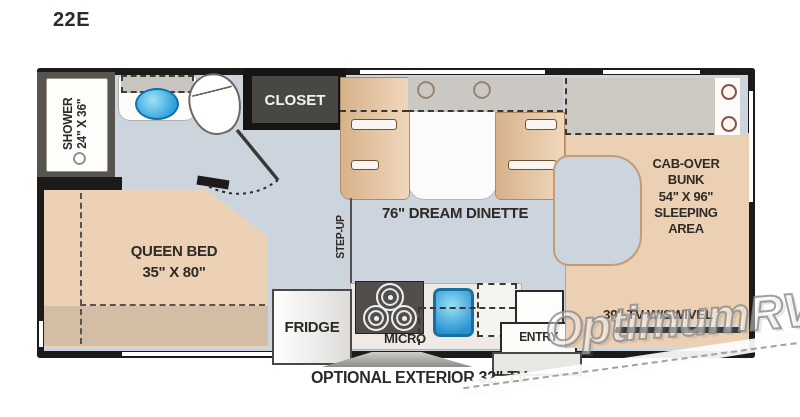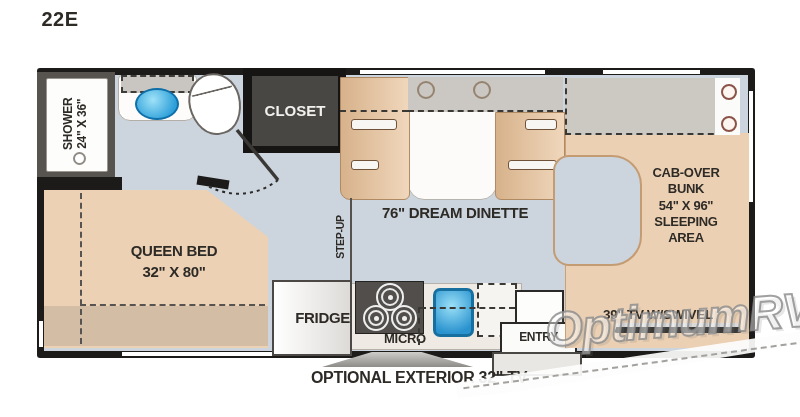--- a/index.html
+++ b/index.html
@@ -24,21 +24,21 @@
           border:1.5px solid #b3afa8;border-radius:4px 4px 12px 12px;}
   .vanity-top{position:absolute;left:2px;top:-1px;right:2px;height:14px;background:#c9c5c0;
               border:2px dashed #3f3d3a;}
   .sink{position:absolute;left:16px;top:12px;width:40px;height:28px;border-radius:50%;
         border:2px solid #0f6fa8;background:radial-gradient(circle at 40% 35%,#9fe2f8,#2d9fd9 75%);}
   .toilet{position:absolute;left:152px;top:5px;width:48px;height:58px;background:#ffffff;
           border:2.5px solid #6b6archive;border:2.5px solid #6b6762;border-radius:50% 50% 46% 46%/46% 46% 54% 54%;
           transform:rotate(-14deg);}
   .toilet-lid{position:absolute;left:3px;right:3px;top:0;height:15px;
               border-bottom:2.5px solid #6b6762;border-radius:40% 40% 10% 10%;}
-  .closet{position:absolute;left:206px;top:0;width:103px;height:85px;background:#161514;}
+  .closet{position:absolute;left:206px;top:0;width:103px;height:62px;background:#161514;}
   .closet-in{position:absolute;left:9px;top:8px;right:8px;bottom:7px;background:#494744;
              display:flex;align-items:center;justify-content:center;}
   .closet-in .lbl{position:static;color:#f2f1ef;font-size:15px;letter-spacing:0;}
   
   .bench{position:absolute;background:linear-gradient(90deg,#d7b28b,#f0d7bc);
          border:1px solid #b08a63;}
   .table{position:absolute;left:371px;top:9px;width:87px;height:121px;background:#fcfbf9;
          border:1px solid #b7b4af;border-radius:0 0 16px 16px;}
   .backrest{position:absolute;left:371px;top:9px;width:155px;height:33px;background:#cbc7c2;
             border-bottom:2px dashed #3a3835;}
@@ -48,23 +48,23 @@
   .stepline{position:absolute;left:313px;top:130px;width:2px;height:85px;background:#55524e;}
   
   .bed{position:absolute;left:7px;top:122px;width:224px;height:158px;background:#ecd1b5;
        clip-path:polygon(0 0,72.8% 0,100% 29.7%,100% 100%,0 100%);}
   .bed-dash-v{position:absolute;left:36px;top:3px;bottom:4px;border-left:2px dashed #565350;}
   .bed-dash-h{position:absolute;left:36px;top:114px;right:3px;border-top:2px dashed #565350;}
   .bed-foot{position:absolute;left:0;right:0;top:116px;bottom:2px;background:rgba(148,138,126,0.28);}
   
   .counter{position:absolute;left:313px;top:215px;width:170px;height:65px;background:#efebe4;
            border:1px solid #b5b1aa;}
-  .fridge{position:absolute;left:235px;top:212px;width:76px;height:72px;
+  .fridge{position:absolute;left:235px;top:221px;width:76px;height:72px;
           background:linear-gradient(90deg,#ffffff,#dddbd8);border:2px solid #4b4845;
-          display:flex;align-items:center;justify-content:flex-end;}
+          display:flex;align-items:center;justify-content:center;}
   .stove{position:absolute;left:318px;top:213px;width:67px;height:51px;background:#514e4b;
          border:1px solid #24221f;}
   .burner{position:absolute;border:2px solid #efefef;border-radius:50%;}
   .burner .mid{position:absolute;left:3px;top:3px;right:3px;bottom:3px;border:2px solid #e9e9e9;border-radius:50%;}
   .burner .dot{position:absolute;left:50%;top:50%;width:5px;height:5px;margin:-2.5px 0 0 -2.5px;
                background:#efefef;border-radius:50%;}
   .ksink{position:absolute;left:396px;top:220px;width:35px;height:43px;border-radius:7px;
          border:3px solid #176f9f;background:radial-gradient(circle at 45% 35%,#9be0f7,#2a93cf 80%);}
   .flipbox{position:absolute;left:440px;top:215px;width:36px;height:50px;background:#f6f4f0;
            border:2px dashed #3c3a37;}
@@ -99,21 +99,21 @@
          font-size:48px;letter-spacing:-1px;transform:rotate(-4.5deg);
          color:rgba(255,255,255,0.45);-webkit-text-stroke:2px rgba(138,138,138,0.8);
          text-shadow:3px 3px 0 rgba(120,120,120,0.18);font-family:"Liberation Sans",sans-serif;}
   svg.doors{position:absolute;left:0;top:0;z-index:4;pointer-events:none;}
 </style>
 </head>
 <body>
 
 <div class="stage">
 
-  <div class="lbl" style="left:30px;top:8px;width:60px;text-align:center;font-size:20px;letter-spacing:0.5px;">22E</div>
+  <div class="lbl" style="left:30px;top:8px;width:60px;text-align:right;font-size:20px;letter-spacing:0.5px;">22E</div>
 
   <div class="rv">
     <div class="floor"></div>
 
     <div class="win" style="left:323px;top:2px;width:185px;height:4px;"></div>
     <div class="win" style="left:566px;top:2px;width:97px;height:4px;"></div>
     <div class="win" style="left:85px;bottom:2px;width:163px;height:4px;"></div>
     <div class="win" style="left:2px;top:253px;width:4px;height:26px;"></div>
     <div class="win" style="right:2px;top:23px;width:4px;height:111px;"></div>
 
@@ -162,21 +162,21 @@
     <div class="lbl" style="left:318px;top:136px;width:200px;font-size:15px;">76" DREAM DINETTE</div>
 
     <div class="stepline"></div>
     <div class="lbl" style="left:264px;top:162px;width:80px;height:14px;font-size:10.5px;transform:rotate(-90deg);">STEP-UP</div>
 
     <div class="bed">
       <div class="bed-foot"></div>
       <div class="bed-dash-v"></div>
       <div class="bed-dash-h"></div>
       <div class="lbl" style="left:40px;top:50px;width:180px;font-size:15px;line-height:1.4;">QUEEN BED
-32" X 80"</div>
+35" X 80"</div>
     </div>
 
     <div class="counter"></div>
     <div class="fridge">
       <span class="lbl" style="position:static;font-size:15px;">FRIDGE</span>
     </div>
     <div class="stove"></div>
     <div class="burner" style="left:339px;top:215px;width:24px;height:24px;">
         <span class="mid"></span>
         <span class="dot"></span>
@@ -199,21 +199,21 @@
       <span class="lbl" style="position:static;font-size:12px;">ENTRY</span>
     </div>
 
     <div class="bunk"></div>
     <div class="cutout"></div>
     <div class="cabgray"></div>
     <div class="cabpanel">
       <div class="grommet" style="left:6px;top:6px;"></div>
       <div class="grommet" style="left:6px;top:38px;"></div>
     </div>
-    <div class="lbl" style="left:589px;top:97px;width:120px;font-size:13px;line-height:1.25;">CAB-OVER
+    <div class="lbl" style="left:589px;top:88px;width:120px;font-size:13px;line-height:1.25;">CAB-OVER
 BUNK
 54" X 96"
 SLEEPING
 AREA</div>
     <div class="lbl" style="left:541px;top:239px;width:160px;font-size:13.5px;">39" TV W/SWIVEL</div>
     <div class="tvbar"></div>
   </div>
 
   <div class="step-out"></div>
   <div class="ext-tv"></div>

